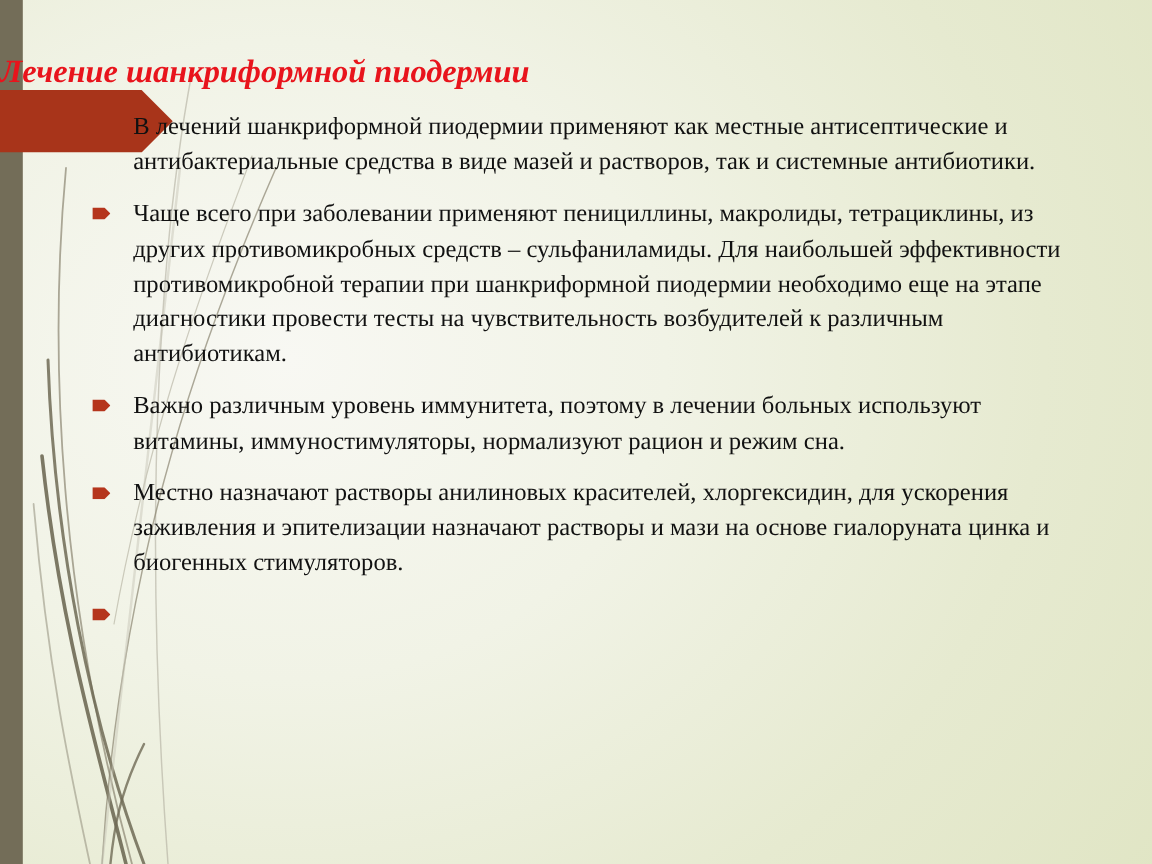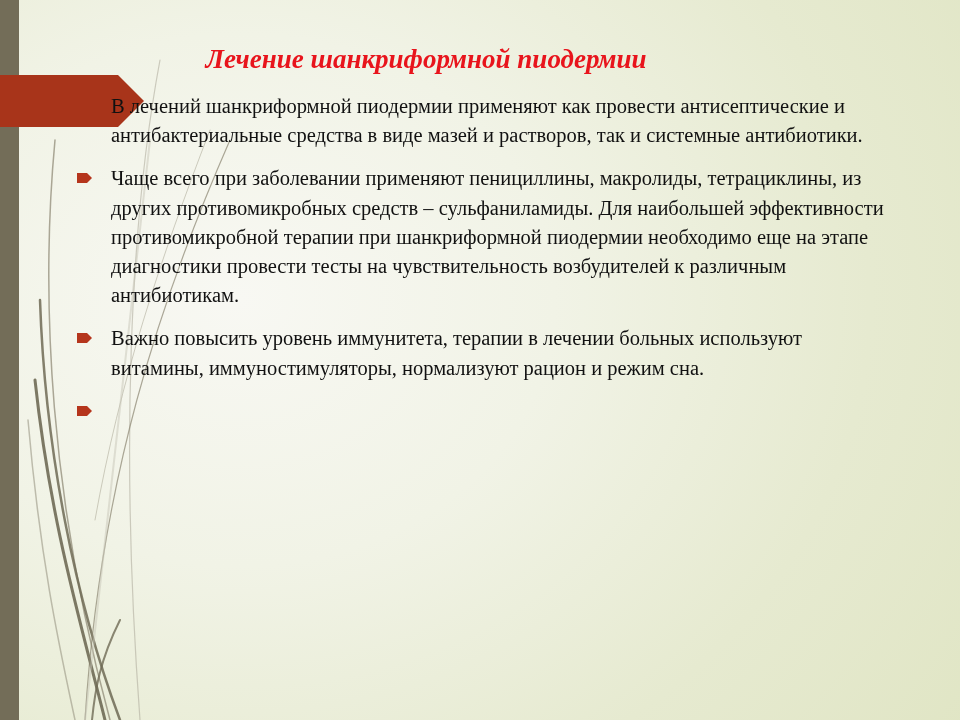--- a/index.html
+++ b/index.html
@@ -3,21 +3,21 @@
 <meta charset="utf-8">
 <style>
   html, body { margin: 0; padding: 0; }
   body { width: 960px; height: 720px; overflow: hidden; position: relative;
          font-family: "Liberation Serif", "DejaVu Serif", serif; }
   .slide { position: absolute; inset: 0; width: 960px; height: 720px; overflow: hidden;
            background: radial-gradient(ellipse 900px 760px at 240px 300px, #f8f8f3 0%, #f1f3e6 35%, #e6ead0 70%, #e0e5c4 100%); }
   .left-bar { position: absolute; left: 0; top: 0; width: 19px; height: 720px; background: #736d58; }
   .deco { position: absolute; left: 0; top: 0; width: 960px; height: 720px; pointer-events: none; }
   .banner { position: absolute; left: 0; top: 75px; width: 144px; height: 52px; }
-  .title { position: absolute; left: 0; width: 852px; top: 44px; text-align: center;
+  .title { position: absolute; left: 0; width: 852px; top: 44px; 
            color: #e8141c; font-style: italic; font-weight: bold; font-size: 27px; }
   .content { position: absolute; left: 77px; top: 92px; width: 820px; }
   .item { position: relative; padding-left: 34px; font-size: 20.5px; line-height: 29.2px; color: #111; margin-bottom: 14px; }
   .bullet { position: absolute; left: 0; top: 9px; width: 15px; height: 10px; }
 </style>
 </head>
 <body>
 
 <div class="slide">
   <div class="left-bar"></div>
@@ -37,33 +37,39 @@
   </svg>
 
   <svg class="banner" viewBox="0 0 144 52">
     <polygon points="0,0 118,0 144,26 118,52 0,52" fill="#a8341a"></polygon>
   </svg>
 
   <div class="title">Лечение шанкриформной пиодермии</div>
 
   <div class="content">
     <div class="item">
-      <span>В лечений шанкриформной пиодермии применяют как провести антисептические и антибактериальные средства в виде мазей и растворов, так и системные антибиотики.</span>
+      <span>В лечений шанкриформной пиодермии применяют как местные антисептические и антибактериальные средства в виде мазей и растворов, так и системные антибиотики.</span>
     </div>
     <div class="item">
       <svg class="bullet" viewBox="0 0 15 10">
           <polygon points="0,0 10,0 15,5 10,10 0,10" fill="#b5351c"></polygon>
         </svg>
       <span>Чаще всего при заболевании применяют пенициллины, макролиды, тетрациклины, из других противомикробных средств – сульфаниламиды. Для наибольшей эффективности противомикробной терапии при шанкриформной пиодермии необходимо еще на этапе диагностики провести тесты на чувствительность возбудителей к различным антибиотикам.</span>
     </div>
     <div class="item">
       <svg class="bullet" viewBox="0 0 15 10">
           <polygon points="0,0 10,0 15,5 10,10 0,10" fill="#b5351c"></polygon>
         </svg>
-      <span>Важно повысить уровень иммунитета, терапии в лечении больных используют витамины, иммуностимуляторы, нормализуют рацион и режим сна.</span>
+      <span>Важно различным уровень иммунитета, поэтому в лечении больных используют витамины, иммуностимуляторы, нормализуют рацион и режим сна.</span>
+    </div>
+    <div class="item">
+      <svg class="bullet" viewBox="0 0 15 10">
+          <polygon points="0,0 10,0 15,5 10,10 0,10" fill="#b5351c"></polygon>
+        </svg>
+      <span>Местно назначают растворы анилиновых красителей, хлоргексидин, для ускорения заживления и эпителизации назначают растворы и мази на основе гиалоруната цинка и биогенных стимуляторов.</span>
     </div>
     <div class="item">
       <svg class="bullet" viewBox="0 0 15 10">
           <polygon points="0,0 10,0 15,5 10,10 0,10" fill="#b5351c"></polygon>
         </svg>
     </div>
   </div>
 </div>
 
 </body></html>

